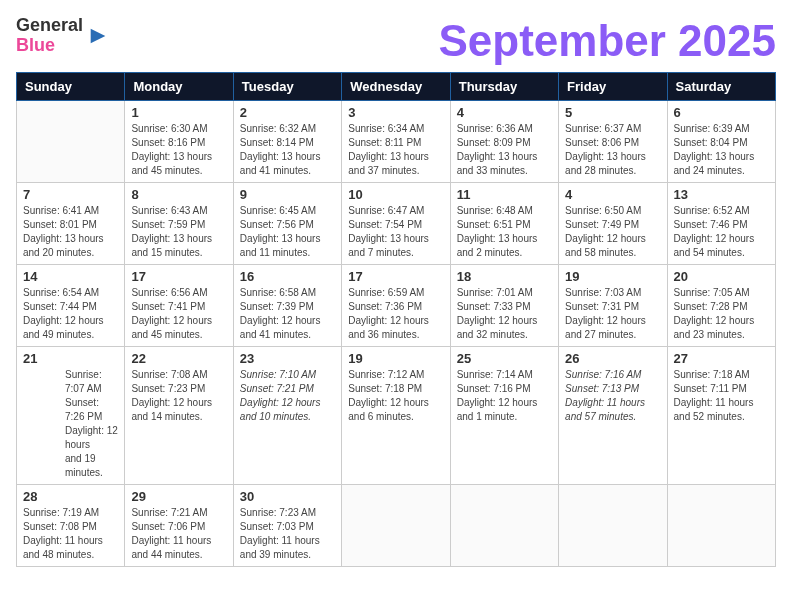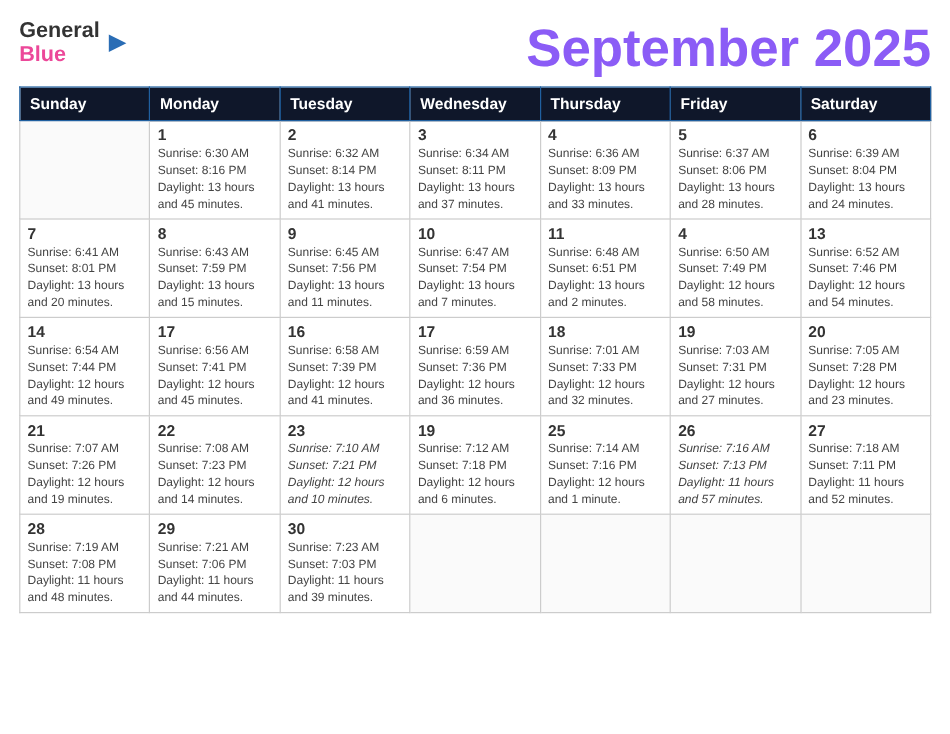--- a/index.html
+++ b/index.html
@@ -256,21 +256,21 @@
           <span class="day-num">20</span>
           <div class="day-info" style="white-space: pre-line;">Sunrise: 7:05 AM
 Sunset: 7:28 PM
 Daylight: 12 hours
 and 23 minutes.</div>
         </td>
       </tr>
       <tr>
         <td>
           <span class="day-num">21</span>
-          <div class="day-info" style="white-space: pre-line;">Sunrise: 7:07 AM
+          <div class="day-info" style="white-space: pre-line; margin-left: 42px;">Sunrise: 7:07 AM
 Sunset: 7:26 PM
 Daylight: 12 hours
 and 19 minutes.</div>
         </td>
         <td>
           <span class="day-num">22</span>
           <div class="day-info" style="white-space: pre-line;">Sunrise: 7:08 AM
 Sunset: 7:23 PM
 Daylight: 12 hours
 and 14 minutes.</div>

